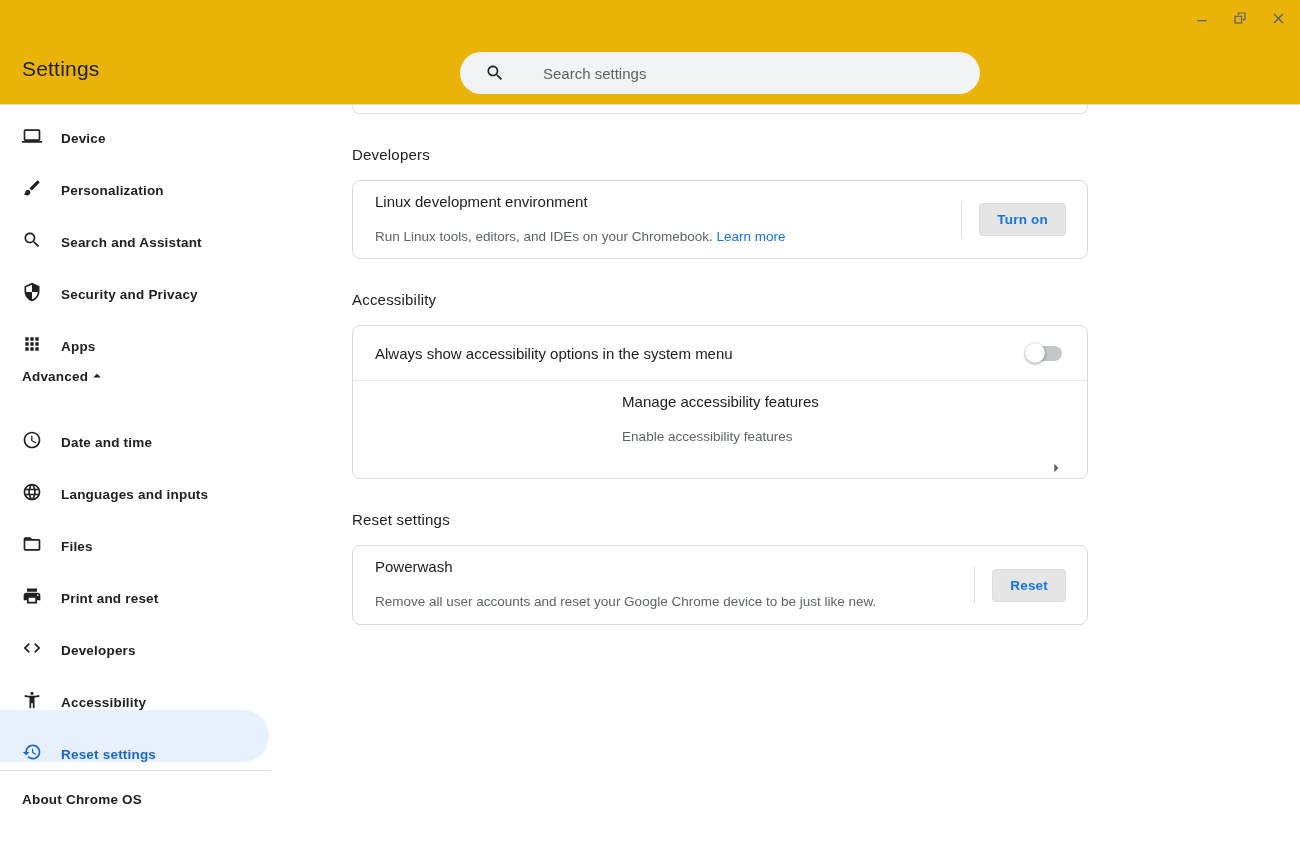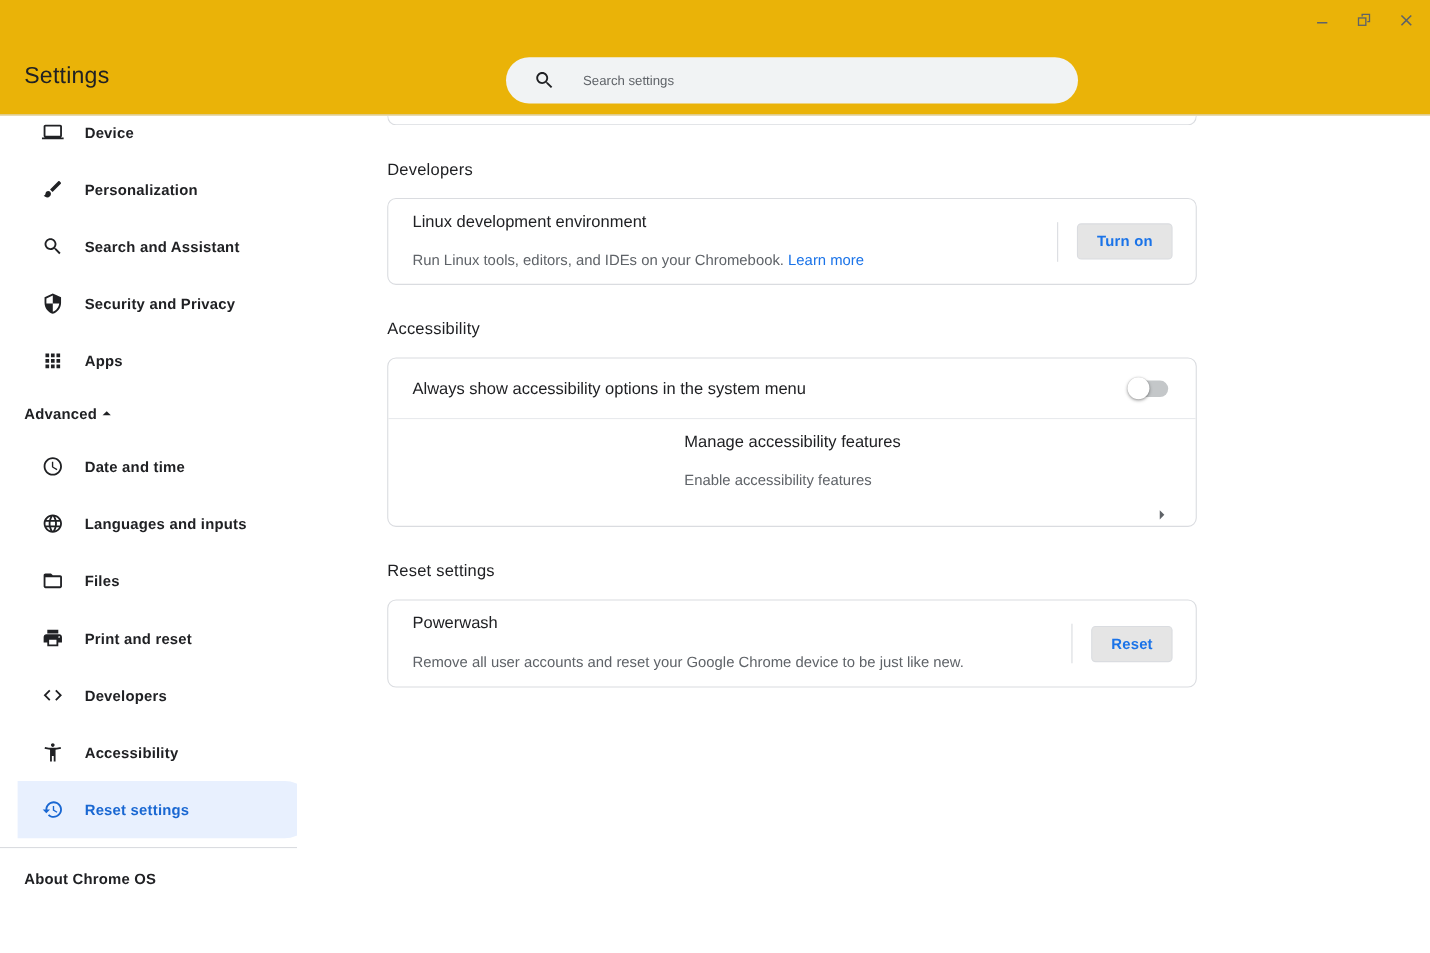--- a/index.html
+++ b/index.html
@@ -40,23 +40,23 @@
     display: flex;
     align-items: center;
     padding-left: 25px;
   }
   .search-bar svg { flex: 0 0 auto; }
   .search-input {
     border: none;
     outline: none;
     background: transparent;
     font-family: "Liberation Sans", sans-serif;
-    font-size: 12px;
-    color: #202124;
-    margin-left: 25px;
+    font-size: 15px;
+    color: #202124;
+    margin-left: 38px;
     width: 400px;
   }
   .search-input::placeholder { color: #5f6368; opacity: 1; }
 
   .window-controls {
     position: absolute;
     top: 4px;
     right: 8px;
     display: flex;
     gap: 10px;
@@ -79,24 +79,23 @@
   
   .sidebar {
     width: 270px;
     flex: 0 0 270px;
     overflow: hidden;
   }
   .nav { margin-top: -11px; }
   .sidebar-item {
     height: 52px;
     display: flex;
-    align-items: center;
+    align-items: flex-end;
     padding-left: 22px;
     cursor: pointer;
-    margin-left: 16px;
   }
   .sidebar-item .icon {
     width: 20px;
     height: 20px;
     margin-right: 19px;
     color: #202124;
     display: flex;
     align-items: center;
     justify-content: center;
   }

